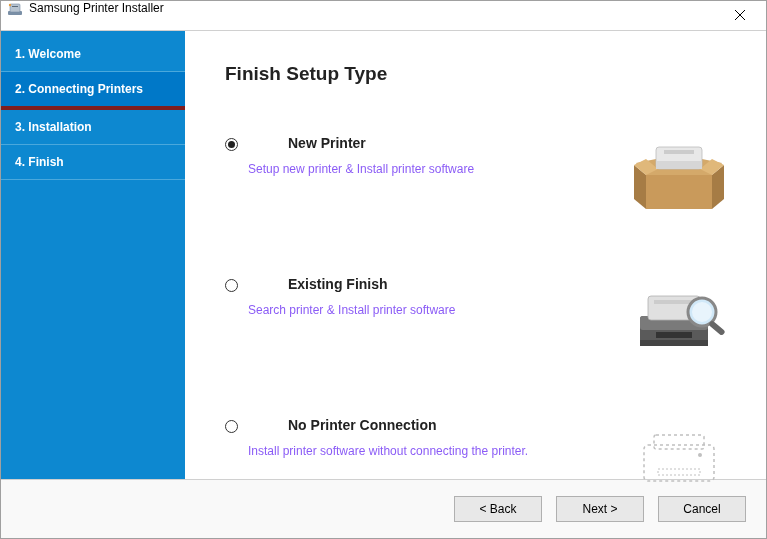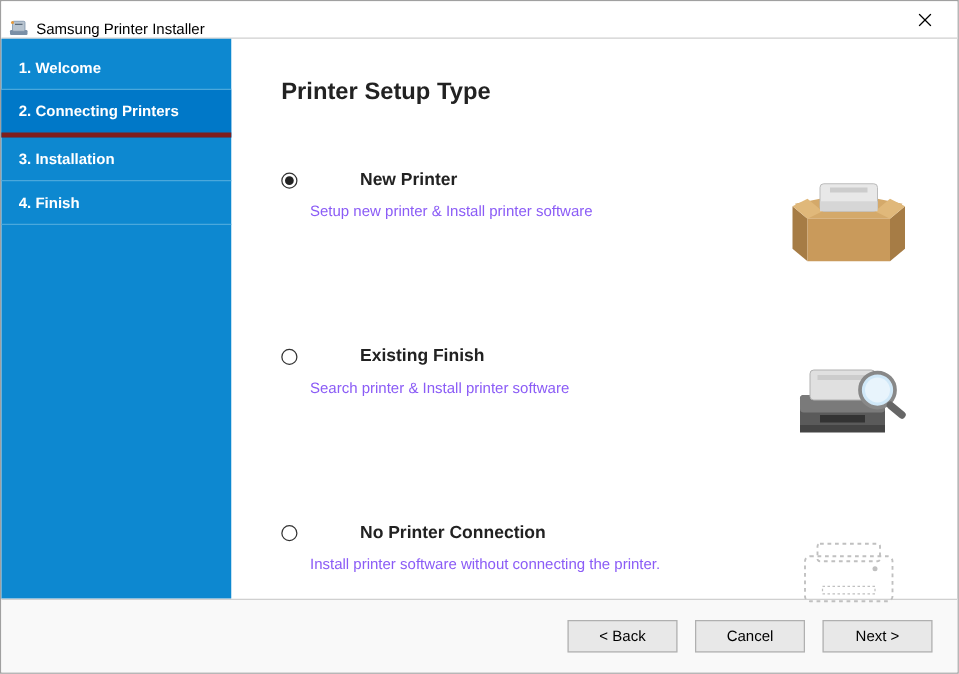--- a/index.html
+++ b/index.html
@@ -15,21 +15,21 @@
       border: 1px solid #a0a0a0;
       display: flex;
       flex-direction: column;
       overflow: hidden;
     }
     .titlebar {
       height: 30px;
       background: #fff;
       border-bottom: 1px solid #d0d0d0;
       display: flex;
-      align-items: flex-end;
+      align-items: flex-start;
       padding: 0 6px;
       font-size: 12px;
       color: #000;
     }
     .titlebar .icon {
       width: 16px;
       height: 16px;
       margin-right: 6px;
       display: inline-flex;
       align-items: center;
@@ -188,21 +188,21 @@
     </div>
     <div class="sidebar-item">
       <span>3. Installation</span>
     </div>
     <div class="sidebar-item">
       <span>4. Finish</span>
     </div>
   </div>
 
   <div class="content">
-    <h1 class="page-title">Printer Setup Type</h1>
+    <h1 class="page-title">Finish Setup Type</h1>
 
     <div class="option">
       <div class="option-left">
         <div class="radio selected"></div>
         <div class="option-text">
           <div class="option-title">New Printer</div>
           <div class="option-desc">Setup new printer &amp; Install printer software</div>
         </div>
       </div>
       <div class="option-img">
@@ -258,15 +258,15 @@
           <rect x="34" y="52" width="42" height="6" fill="none" stroke="#c0c0c0" stroke-width="1" stroke-dasharray="2,2"></rect>
           <circle cx="76" cy="38" r="2" fill="#c0c0c0"></circle>
         </svg>
       </div>
     </div>
   </div>
 </div>
 
 <div class="footer">
   <button class="btn">&lt; Back</button>
+  <button class="btn">Next &gt;</button>
   <button class="btn">Cancel</button>
-  <button class="btn">Next &gt;</button>
 </div>
 
 </body></html>

